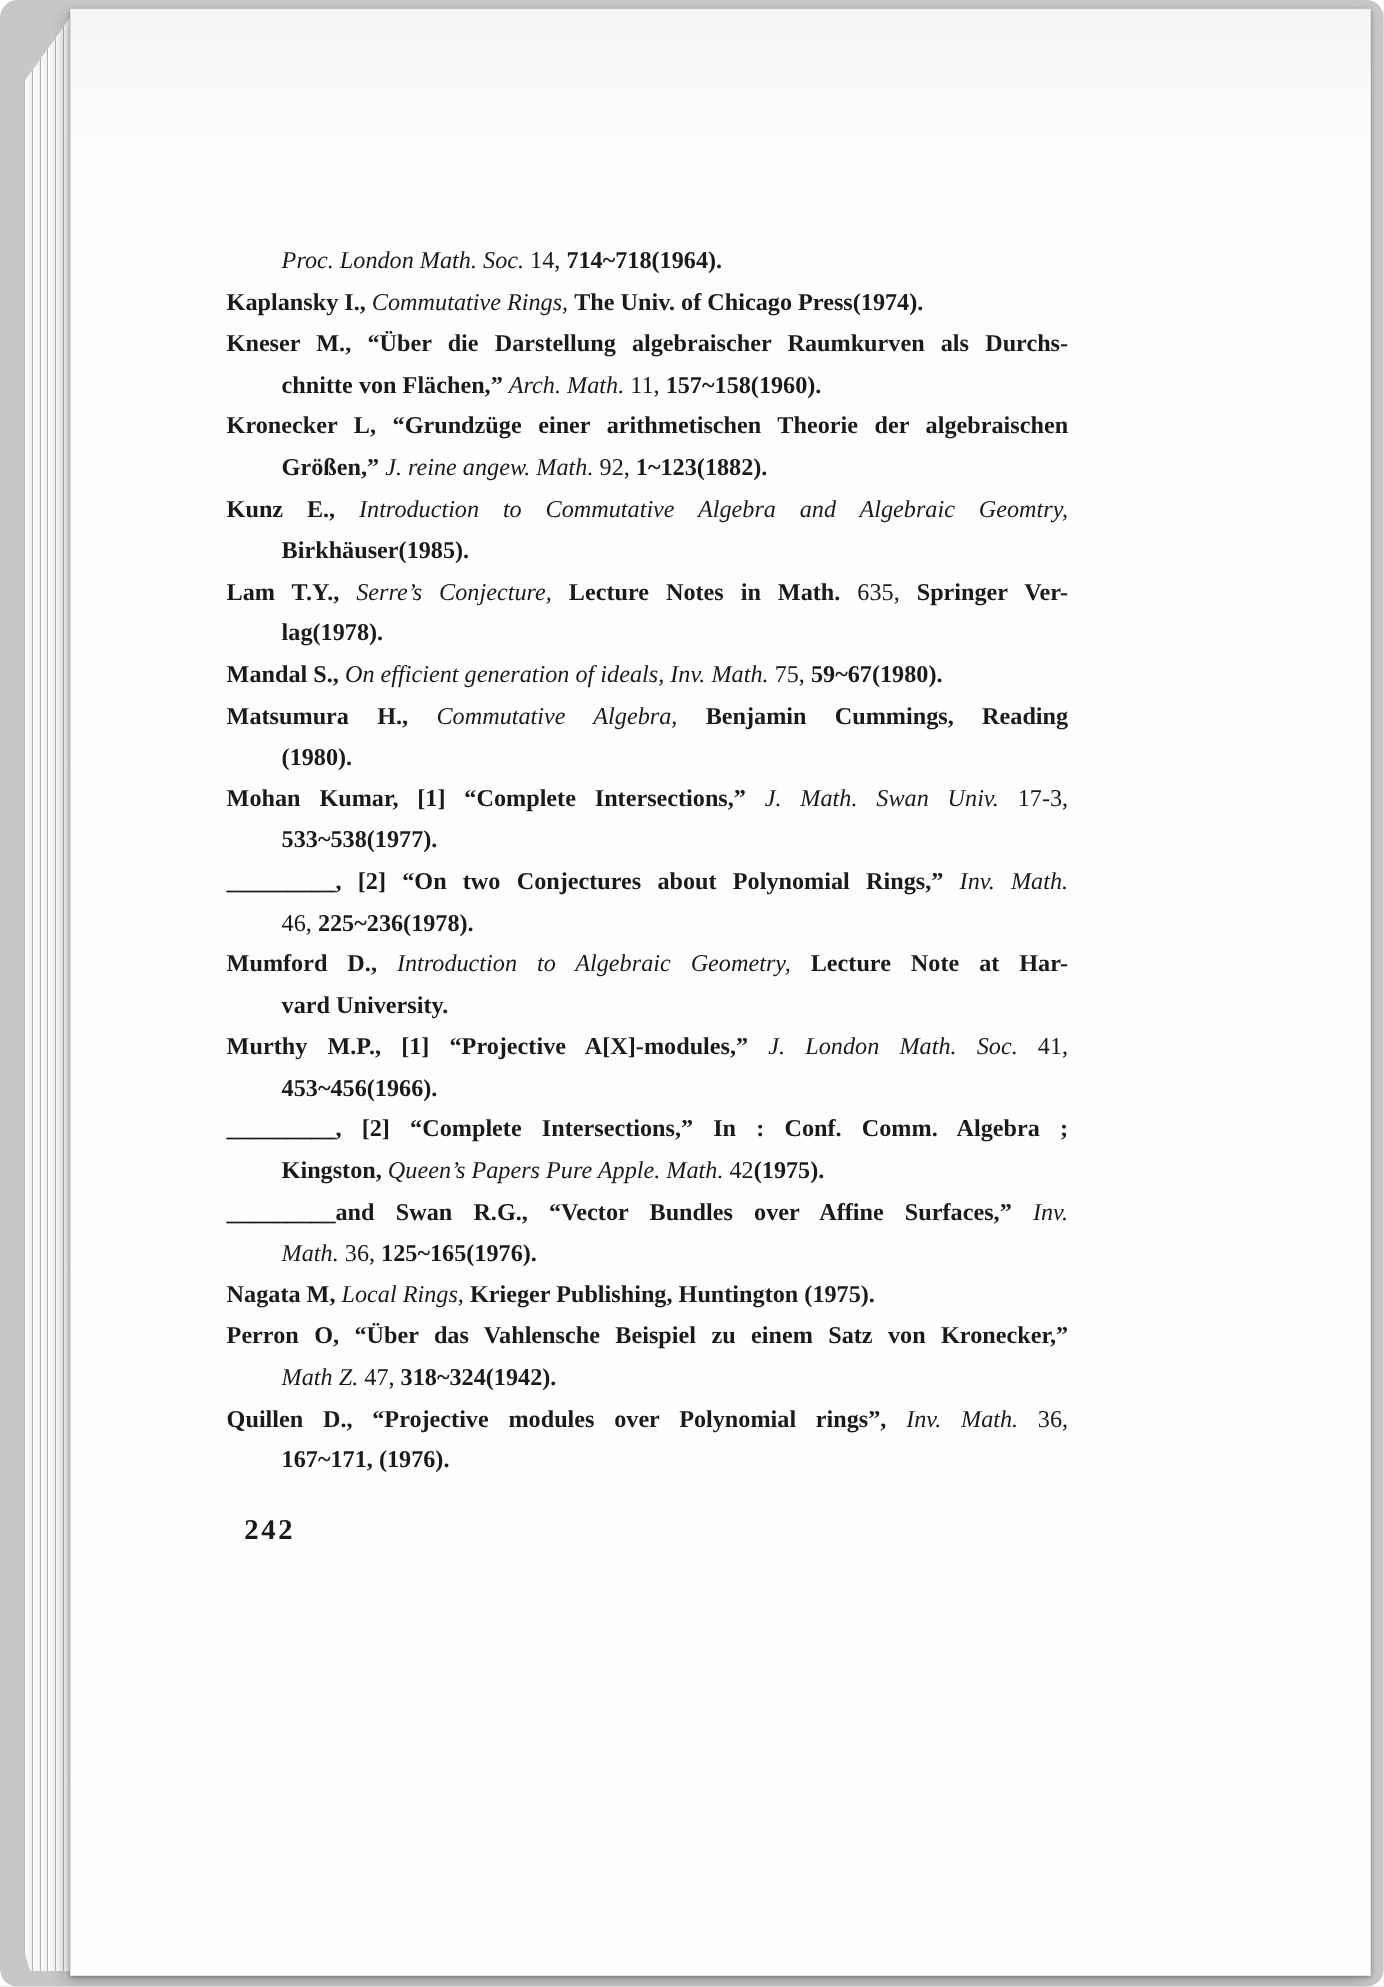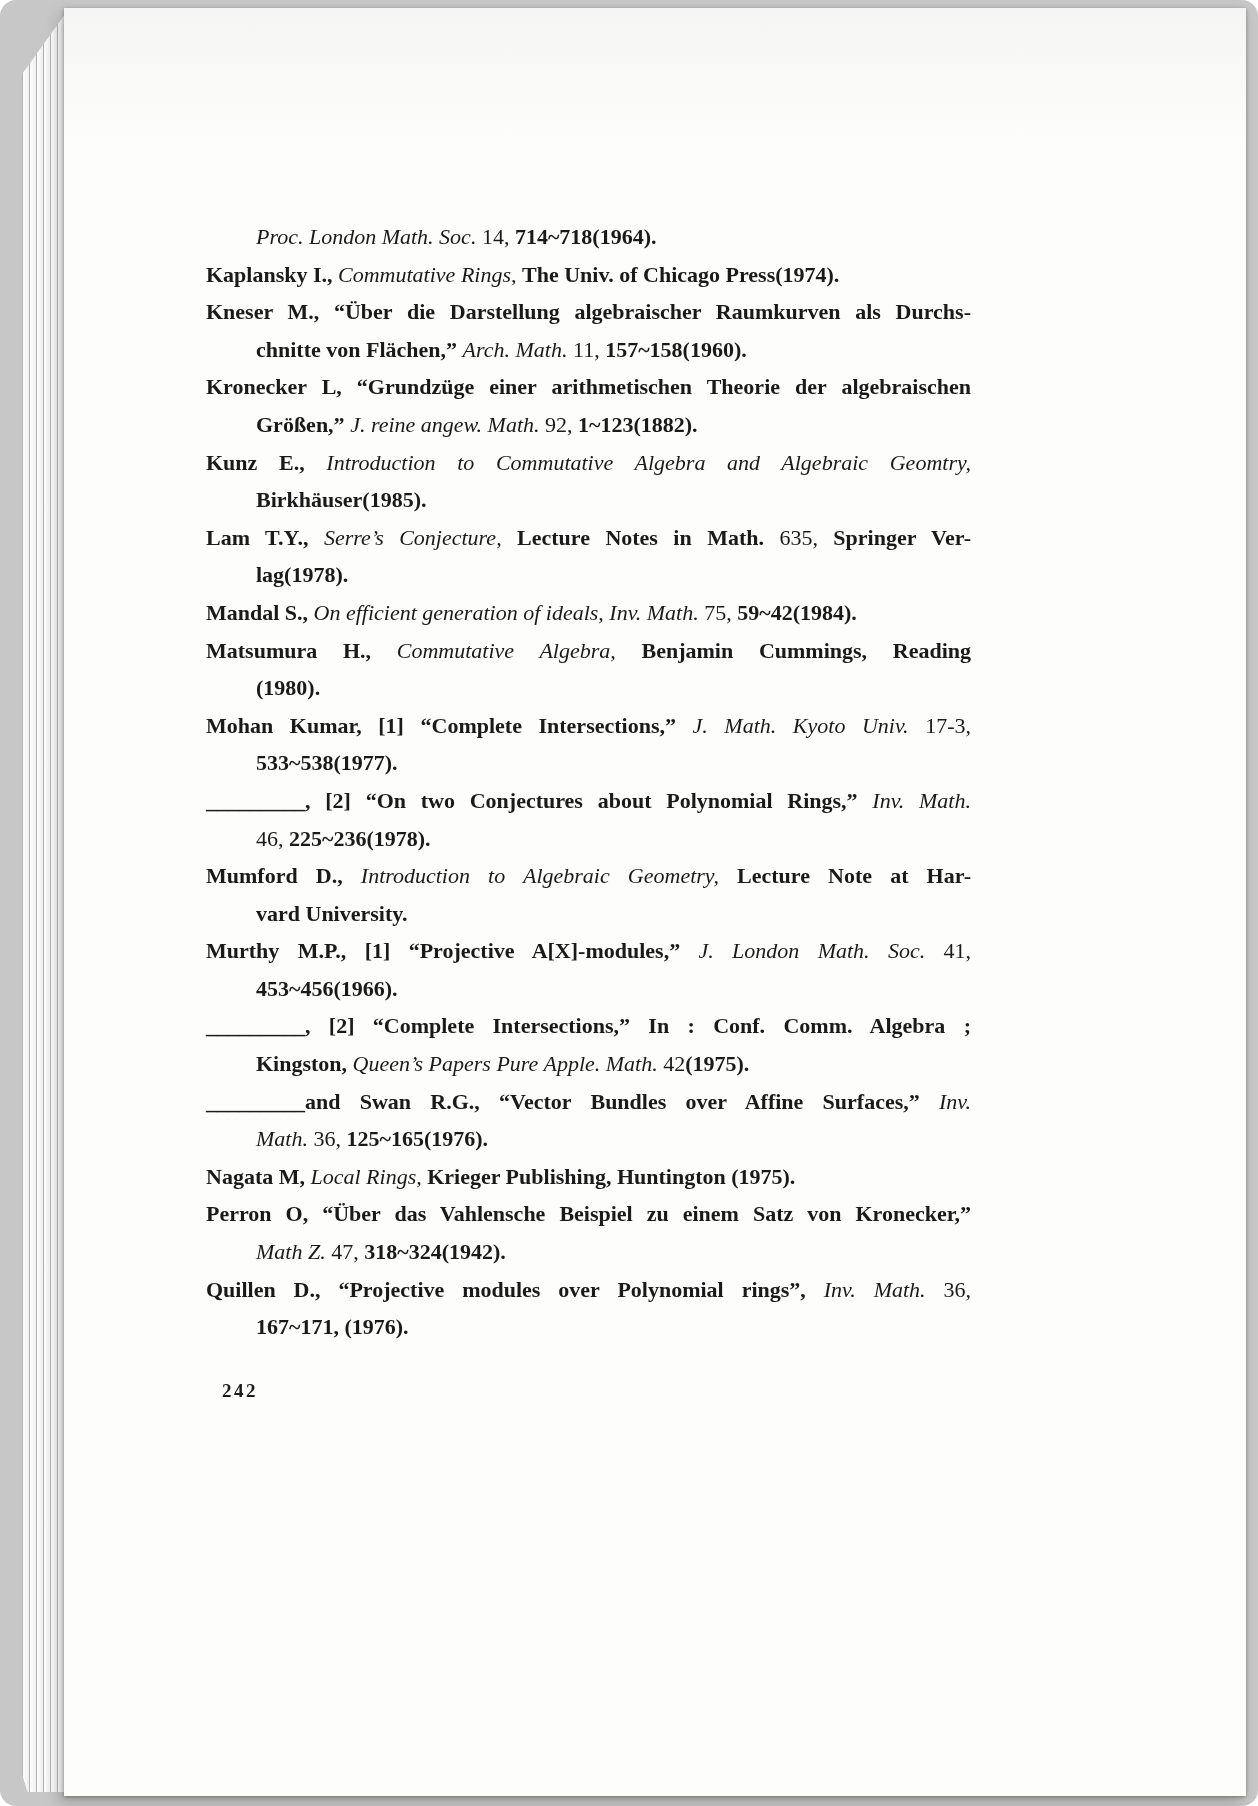--- a/index.html
+++ b/index.html
@@ -58,21 +58,21 @@
   .line.just {
     text-align: justify;
     text-align-last: justify;
   }
   .s-n { font-style: normal; font-weight: 700; }
   .s-i { font-style: italic; font-weight: 400; }
   .s-b { font-style: normal; font-weight: 400; }
   .page-num {
     margin-top: 26px;
     margin-left: 16px;
-    font-size: 19px;
+    font-size: 26px;
     font-weight: 700;
     letter-spacing: 2.5px;
     color: #1a1a1a;
     font-family: Liberation Serif, serif;
   }
 </style>
 </head>
 <body>
 
 <div class="backdrop"></div>
@@ -85,24 +85,24 @@
         <div class="line cont"><span class="s-i">Proc. London Math. Soc. </span><span class="s-b">14, </span><span class="s-n">714~718(1964).</span></div>
         <div class="line"><span class="s-n">Kaplansky I., </span><span class="s-i">Commutative Rings, </span><span class="s-n">The Univ. of Chicago Press(1974).</span></div>
         <div class="line just"><span class="s-n">Kneser M., “Über die Darstellung algebraischer Raumkurven als Durchs-</span></div>
         <div class="line cont"><span class="s-n">chnitte von Flächen,” </span><span class="s-i">Arch. Math. </span><span class="s-b">11, </span><span class="s-n">157~158(1960).</span></div>
         <div class="line just"><span class="s-n">Kronecker L, “Grundzüge einer arithmetischen Theorie der algebraischen</span></div>
         <div class="line cont"><span class="s-n">Größen,” </span><span class="s-i">J. reine angew. Math. </span><span class="s-b">92, </span><span class="s-n">1~123(1882).</span></div>
         <div class="line just"><span class="s-n">Kunz E., </span><span class="s-i">Introduction to Commutative Algebra and Algebraic Geomtry,</span></div>
         <div class="line cont"><span class="s-n">Birkhäuser(1985).</span></div>
         <div class="line just"><span class="s-n">Lam T.Y., </span><span class="s-i">Serre’s Conjecture, </span><span class="s-n">Lecture Notes in Math. </span><span class="s-b">635, </span><span class="s-n">Springer Ver-</span></div>
         <div class="line cont"><span class="s-n">lag(1978).</span></div>
-        <div class="line"><span class="s-n">Mandal S., </span><span class="s-i">On efficient generation of ideals, Inv. Math. </span><span class="s-b">75, </span><span class="s-n">59~42(1984).</span></div>
+        <div class="line"><span class="s-n">Mandal S., </span><span class="s-i">On efficient generation of ideals, Inv. Math. </span><span class="s-b">75, </span><span class="s-n">59~67(1980).</span></div>
         <div class="line just"><span class="s-n">Matsumura H., </span><span class="s-i">Commutative Algebra, </span><span class="s-n">Benjamin Cummings, Reading</span></div>
         <div class="line cont"><span class="s-n">(1980).</span></div>
-        <div class="line just"><span class="s-n">Mohan Kumar, [1] “Complete Intersections,” </span><span class="s-i">J. Math. Kyoto Univ. </span><span class="s-b">17-3,</span></div>
+        <div class="line just"><span class="s-n">Mohan Kumar, [1] “Complete Intersections,” </span><span class="s-i">J. Math. Swan Univ. </span><span class="s-b">17-3,</span></div>
         <div class="line cont"><span class="s-n">533~538(1977).</span></div>
         <div class="line just"><span class="s-n">_________, [2] “On two Conjectures about Polynomial Rings,” </span><span class="s-i">Inv. Math.</span></div>
         <div class="line cont"><span class="s-b">46, </span><span class="s-n">225~236(1978).</span></div>
         <div class="line just"><span class="s-n">Mumford D., </span><span class="s-i">Introduction to Algebraic Geometry, </span><span class="s-n">Lecture Note at Har-</span></div>
         <div class="line cont"><span class="s-n">vard University.</span></div>
         <div class="line just"><span class="s-n">Murthy M.P., [1] “Projective A[X]-modules,” </span><span class="s-i">J. London Math. Soc. </span><span class="s-b">41,</span></div>
         <div class="line cont"><span class="s-n">453~456(1966).</span></div>
         <div class="line just"><span class="s-n">_________, [2] “Complete Intersections,” In : Conf. Comm. Algebra ;</span></div>
         <div class="line cont"><span class="s-n">Kingston, </span><span class="s-i">Queen’s Papers Pure Apple. Math. </span><span class="s-b">42</span><span class="s-n">(1975).</span></div>
         <div class="line just"><span class="s-n">_________and Swan R.G., “Vector Bundles over Affine Surfaces,” </span><span class="s-i">Inv.</span></div>

